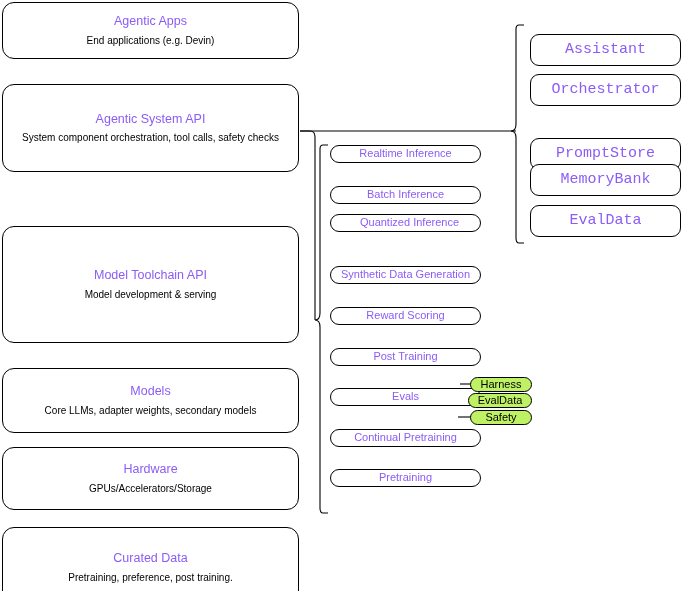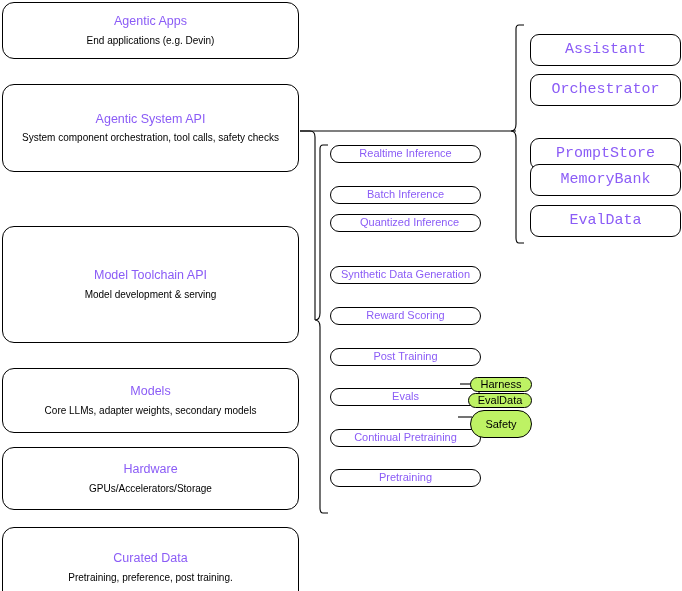--- a/index.html
+++ b/index.html
@@ -186,17 +186,17 @@
   <div class="box right-item" style="top:205px;">
     <div class="title">EvalData</div>
   </div>
 
   <div class="pill" style="left:470px;top:377px;width:62px;height:15px;">
     <span>Harness</span>
   </div>
   <div class="pill" style="left:468px;top:393px;width:64px;height:15px;">
     <span>EvalData</span>
   </div>
-  <div class="pill" style="left:470px;top:410px;width:62px;height:28px;">
+  <div class="pill" style="left:470px;top:410px;width:62px;height:15px;">
     <span>Safety</span>
   </div>
 
 </div>
 
 </body></html>

